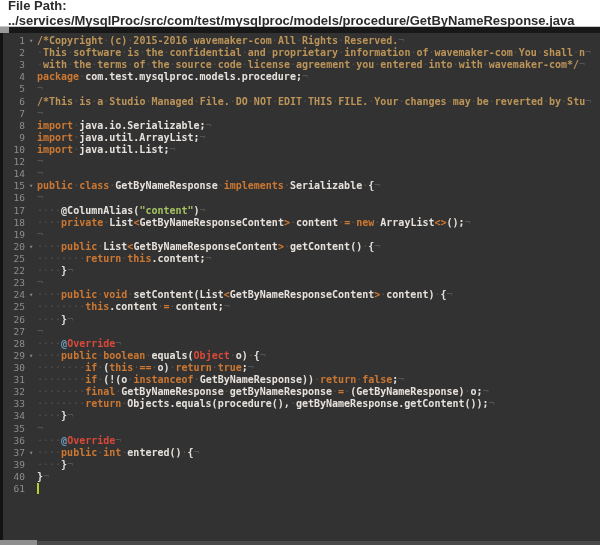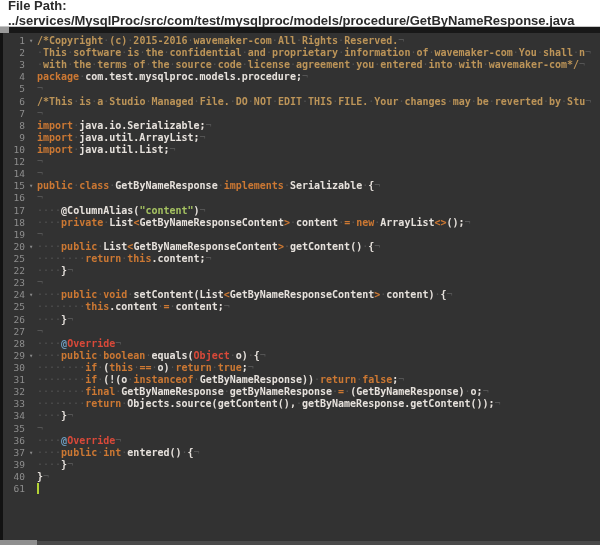--- a/index.html
+++ b/index.html
@@ -79,21 +79,21 @@
       <div class="line"><div class="gut"><span class="num">23</span><span class="fold"></span></div><div class="codecell"><span class="inv">¬</span></div></div>
       <div class="line"><div class="gut"><span class="num">24</span><span class="fold">▾</span></div><div class="codecell"><span class="inv">····</span><span class="k">public</span><span class="inv">·</span><span class="k">void</span><span class="inv">·</span><span class="p">setContent(List</span><span class="k">&lt;</span><span class="p">GetByNameResponseContent</span><span class="k">&gt;</span><span class="inv">·</span><span class="p">content)</span><span class="inv">·</span><span class="p">{</span><span class="inv">¬</span></div></div>
       <div class="line"><div class="gut"><span class="num">25</span><span class="fold"></span></div><div class="codecell"><span class="inv">········</span><span class="k">this</span><span class="p">.content</span><span class="inv">·</span><span class="k">=</span><span class="inv">·</span><span class="p">content;</span><span class="inv">¬</span></div></div>
       <div class="line"><div class="gut"><span class="num">26</span><span class="fold"></span></div><div class="codecell"><span class="inv">····</span><span class="p">}</span><span class="inv">¬</span></div></div>
       <div class="line"><div class="gut"><span class="num">27</span><span class="fold"></span></div><div class="codecell"><span class="inv">¬</span></div></div>
       <div class="line"><div class="gut"><span class="num">28</span><span class="fold"></span></div><div class="codecell"><span class="inv">····</span><span class="a">@</span><span class="r">Override</span><span class="inv">¬</span></div></div>
       <div class="line"><div class="gut"><span class="num">29</span><span class="fold">▾</span></div><div class="codecell"><span class="inv">····</span><span class="k">public</span><span class="inv">·</span><span class="k">boolean</span><span class="inv">·</span><span class="p">equals(</span><span class="r">Object</span><span class="inv">·</span><span class="p">o)</span><span class="inv">·</span><span class="p">{</span><span class="inv">¬</span></div></div>
       <div class="line"><div class="gut"><span class="num">30</span><span class="fold"></span></div><div class="codecell"><span class="inv">········</span><span class="k">if</span><span class="inv">·</span><span class="p">(</span><span class="k">this</span><span class="inv">·</span><span class="k">==</span><span class="inv">·</span><span class="p">o)</span><span class="inv">·</span><span class="k">return</span><span class="inv">·</span><span class="k">true</span><span class="p">;</span><span class="inv">¬</span></div></div>
       <div class="line"><div class="gut"><span class="num">31</span><span class="fold"></span></div><div class="codecell"><span class="inv">········</span><span class="k">if</span><span class="inv">·</span><span class="p">(!(o</span><span class="inv">·</span><span class="k">instanceof</span><span class="inv">·</span><span class="p">GetByNameResponse))</span><span class="inv">·</span><span class="k">return</span><span class="inv">·</span><span class="k">false</span><span class="p">;</span><span class="inv">¬</span></div></div>
       <div class="line"><div class="gut"><span class="num">32</span><span class="fold"></span></div><div class="codecell"><span class="inv">········</span><span class="k">final</span><span class="inv">·</span><span class="p">GetByNameResponse</span><span class="inv">·</span><span class="p">getByNameResponse</span><span class="inv">·</span><span class="k">=</span><span class="inv">·</span><span class="p">(GetByNameResponse)</span><span class="inv">·</span><span class="p">o;</span><span class="inv">¬</span></div></div>
-      <div class="line"><div class="gut"><span class="num">33</span><span class="fold"></span></div><div class="codecell"><span class="inv">········</span><span class="k">return</span><span class="inv">·</span><span class="p">Objects.source(getContent(),</span><span class="inv">·</span><span class="p">getByNameResponse.getContent());</span><span class="inv">¬</span></div></div>
+      <div class="line"><div class="gut"><span class="num">33</span><span class="fold"></span></div><div class="codecell"><span class="inv">········</span><span class="k">return</span><span class="inv">·</span><span class="p">Objects.equals(procedure(),</span><span class="inv">·</span><span class="p">getByNameResponse.getContent());</span><span class="inv">¬</span></div></div>
       <div class="line"><div class="gut"><span class="num">34</span><span class="fold"></span></div><div class="codecell"><span class="inv">····</span><span class="p">}</span><span class="inv">¬</span></div></div>
       <div class="line"><div class="gut"><span class="num">35</span><span class="fold"></span></div><div class="codecell"><span class="inv">¬</span></div></div>
       <div class="line"><div class="gut"><span class="num">36</span><span class="fold"></span></div><div class="codecell"><span class="inv">····</span><span class="a">@</span><span class="r">Override</span><span class="inv">¬</span></div></div>
       <div class="line"><div class="gut"><span class="num">37</span><span class="fold">▾</span></div><div class="codecell"><span class="inv">····</span><span class="k">public</span><span class="inv">·</span><span class="k">int</span><span class="inv">·</span><span class="p">entered()</span><span class="inv">·</span><span class="p">{</span><span class="inv">¬</span></div></div>
       <div class="line"><div class="gut"><span class="num">39</span><span class="fold"></span></div><div class="codecell"><span class="inv">····</span><span class="p">}</span><span class="inv">¬</span></div></div>
       <div class="line"><div class="gut"><span class="num">40</span><span class="fold"></span></div><div class="codecell"><span class="p">}</span><span class="inv">¬</span></div></div>
       <div class="line"><div class="gut"><span class="num">61</span><span class="fold"></span></div><div class="codecell"><span class="cursor"></span></div></div>
     </div>
   <div class="scrollcorner"></div>
   <div class="htrack"></div>

